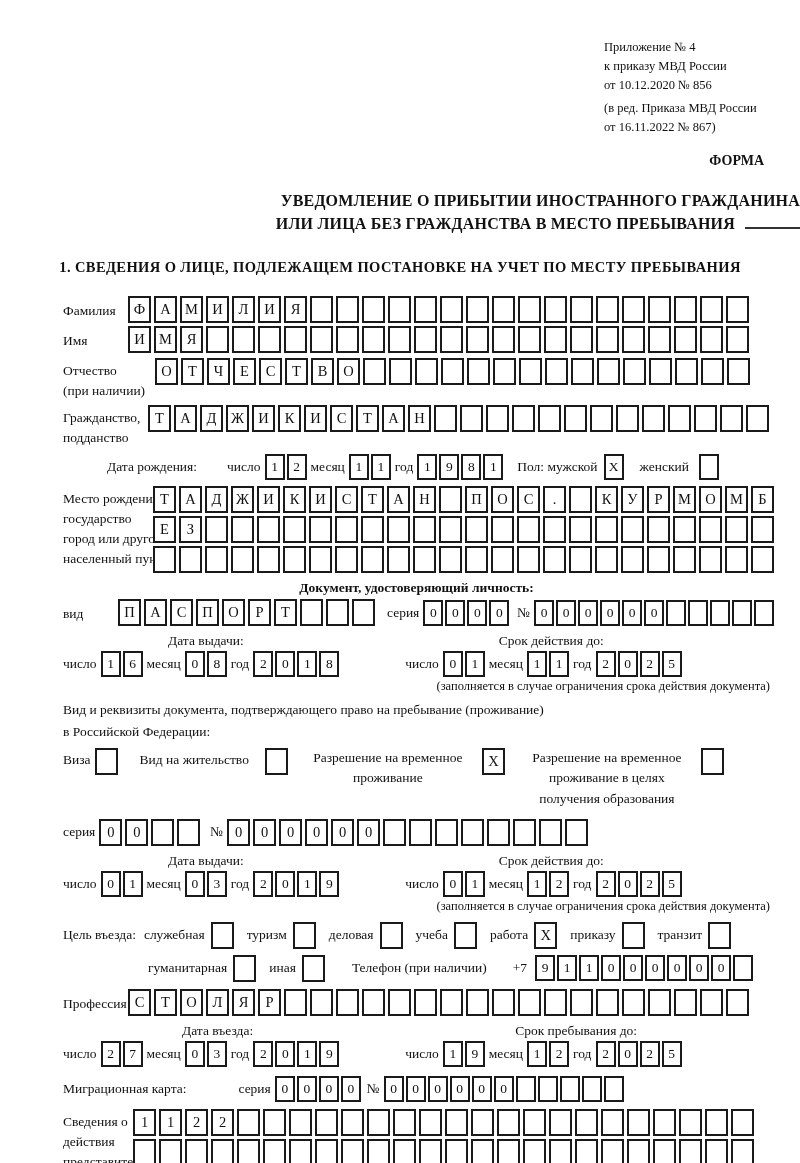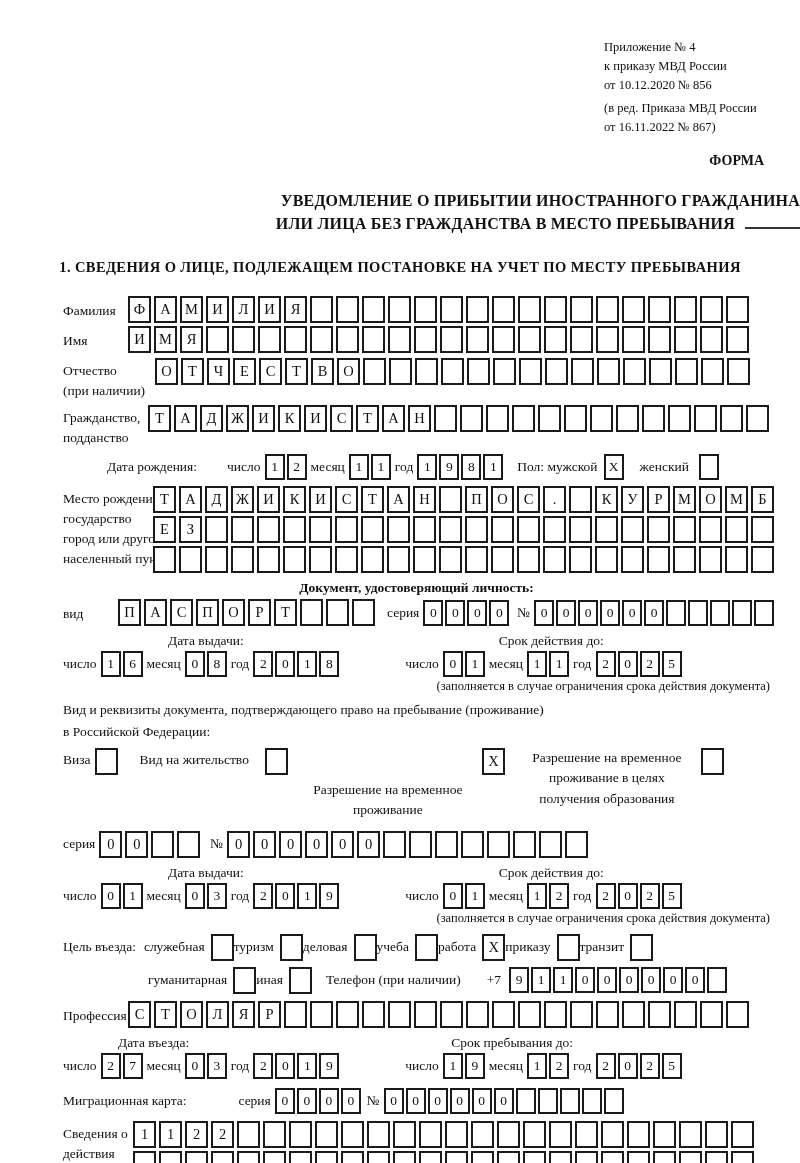--- a/index.html
+++ b/index.html
@@ -29,21 +29,21 @@
   
   .frow{display:flex;align-items:center;font-size:13.5px;font-family:Liberation Serif, serif;}
   .frow.top{align-items:flex-start;}
   .flabel{flex:none;line-height:20px;padding-top:3px;white-space:nowrap;}
   .lab2{line-height:20px;}
   .dlabel{white-space:nowrap;margin:0 4px;}
   .dgroup{display:flex;align-items:center;}
   .dhead{display:flex;font-size:13.5px;}
   .note{font-size:12.5px;}
   .optlabel{width:172px;text-align:center;line-height:1.5;font-size:13.5px;}
-  .pgroup{display:flex;align-items:center;gap:6px;margin-right:0;}
+  .pgroup{display:flex;align-items:center;gap:6px;margin-right:13px;}
   .vrows > .cells{margin-bottom:3px;}
 </style>
 </head>
 <body>
 
 <div class="page">
 
   <div class="annex-wrap">
     <div class="annex">
       <div>Приложение № 4</div>
@@ -398,21 +398,21 @@
 
     <div class="frow top" style="margin-top:8px;">
       <span style="padding-top:4px;">Виза</span>
       <span class="cells" style="margin-left:4px;">
           <span class="cell"></span>
         </span>
       <span style="padding-top:4px;margin-left:22px;">Вид на жительство</span>
       <span class="cells" style="margin-left:16px;">
           <span class="cell"></span>
         </span>
-      <span class="optlabel" style="margin-left:14px;margin-top:32px;">Разрешение на временное проживание</span>
+      <span class="optlabel" style="margin-left:14px;">Разрешение на временное проживание</span>
       <span class="cells" style="margin-left:8px;">
           <span class="cell">X</span>
         </span>
       <span class="optlabel" style="margin-left:16px;">Разрешение на временное проживание в целях получения образования</span>
       <span class="cells" style="margin-left:8px;">
           <span class="cell"></span>
         </span>
     </div>
 
     <div class="frow" style="margin-top:10px;">
@@ -587,21 +587,21 @@
           <span class="cell"></span>
           <span class="cell"></span>
           <span class="cell"></span>
           <span class="cell"></span>
           <span class="cell"></span>
           <span class="cell"></span>
         </span>
     </div>
 
     <div class="dhead" style="margin-top:7px;">
-      <span style="margin-left:55px;">Дата въезда:</span>
+      <span style="margin-left:119px;">Дата въезда:</span>
       <span style="margin-left:262px;">Срок пребывания до:</span>
     </div>
     <div class="frow" style="margin-top:2px;">
       <span class="dgroup">
         <span class="dlabel" style="margin-left:0;">число</span>
         <span class="cells sm">
             <span class="cell">2</span>
             <span class="cell">7</span>
           </span>
         <span class="dlabel">месяц</span>

